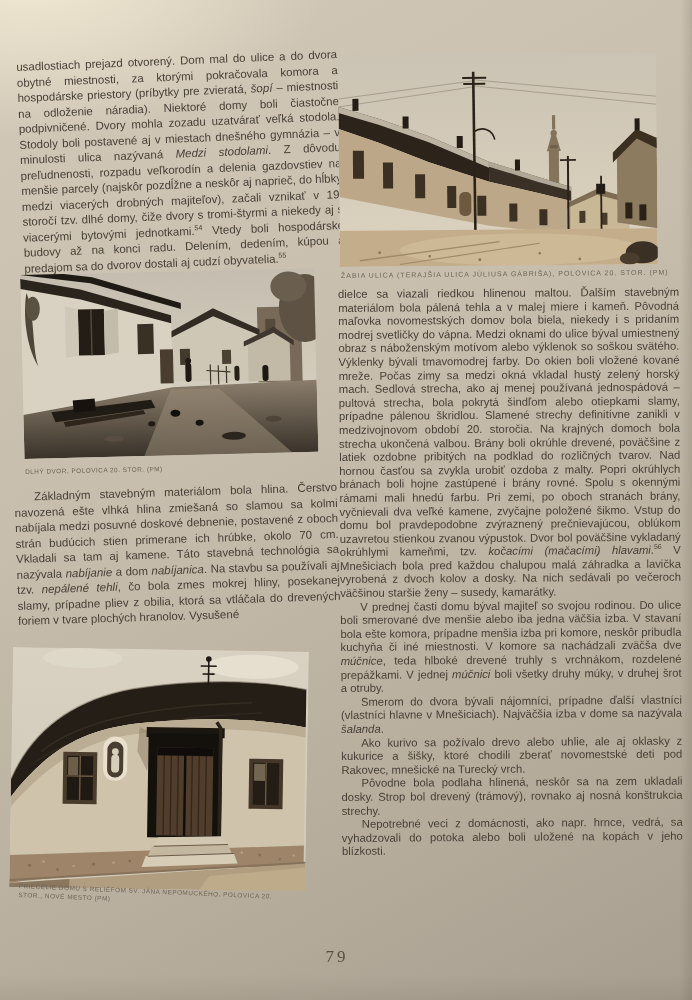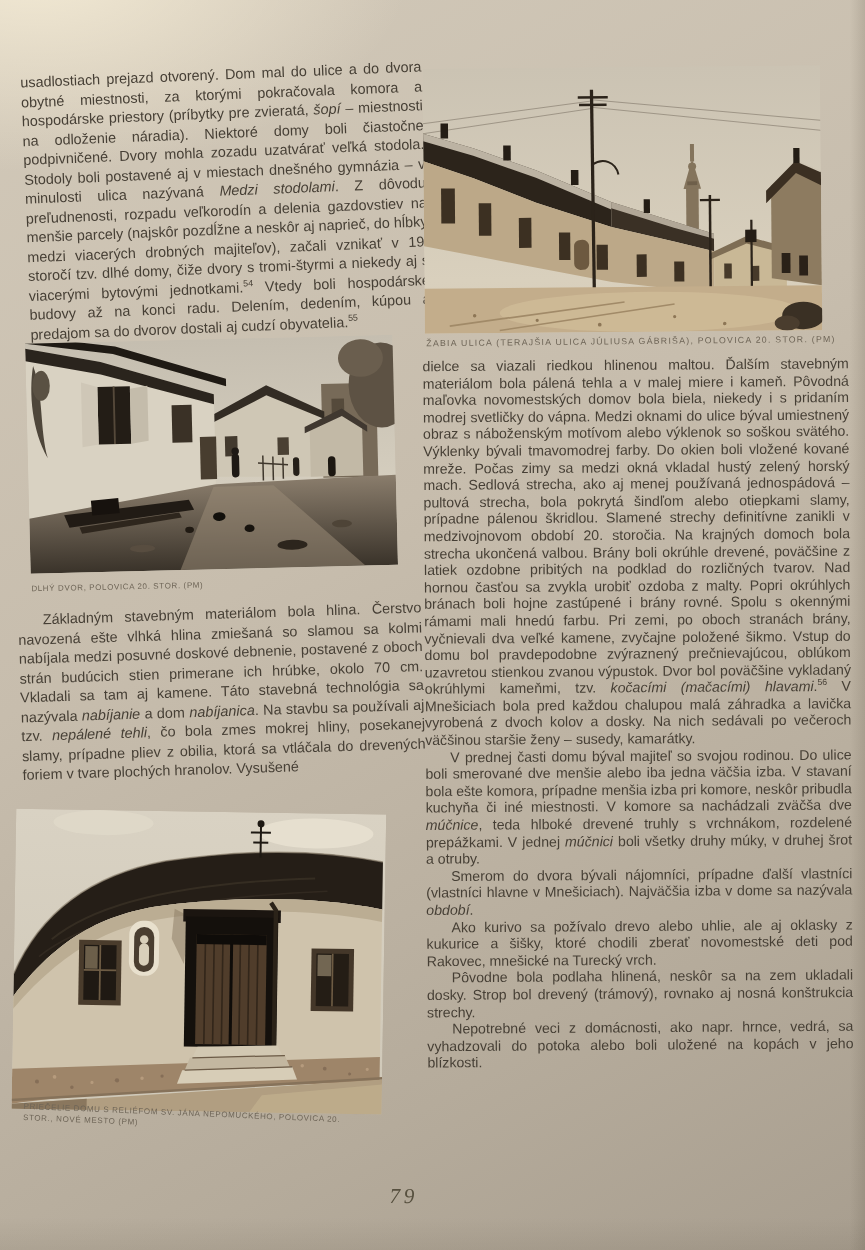--- a/index.html
+++ b/index.html
@@ -288,23 +288,23 @@
         <ellipse cx="290" cy="206" rx="10" ry="6" fill="#4a3d2e"></ellipse>
       </g>
     </svg>
   </figure>
 
   <div class="abs caption caption-wide" style="left:341px;top:271px;width:345px;transform:rotate(-0.6deg);">ŽABIA ULICA (TERAJŠIA ULICA JÚLIUSA GÁBRIŠA), POLOVICA 20. STOR. (PM)</div>
 
   <div class="abs" style="left:338px;top:288px;width:341px;transform:rotate(-0.4deg);">
     <p class="para right-par"><span>dielce sa viazali riedkou hlinenou maltou. Ďalším stavebným materiálom bola pálená tehla a v malej miere i kameň. Pôvodná maľovka novomestských domov bola biela, niekedy i s pridaním modrej svetličky do vápna. Medzi oknami do ulice býval umiestnený obraz s náboženským motívom alebo výklenok so soškou svätého. Výklenky bývali tmavomodrej farby. Do okien boli vložené kované mreže. Počas zimy sa medzi okná vkladal hustý zelený horský mach. Sedlová strecha, ako aj menej používaná jednospádová – pultová strecha, bola pokrytá šindľom alebo otiepkami slamy, prípadne pálenou škridlou. Slamené strechy definitívne zanikli v medzivojnovom období 20. storočia. Na krajných domoch bola strecha ukončená valbou. Brány boli okrúhle drevené, poväčšine z latiek ozdobne pribitých na podklad do rozličných tvarov. Nad hornou časťou sa zvykla urobiť ozdoba z malty. Popri okrúhlych bránach boli hojne zastúpené i brány rovné. Spolu s okennými rámami mali hnedú farbu. Pri zemi, po oboch stranách brány, vyčnievali dva veľké kamene, zvyčajne položené šikmo. Vstup do domu bol pravdepodobne zvýraznený prečnievajúcou, oblúkom uzavretou stienkou zvanou výpustok. Dvor bol poväčšine vykladaný okrúhlymi kameňmi, tzv. </span><span class="it">kočacími (mačacími) hlavami</span><span>.</span><sup>56</sup><span> V Mnešiciach bola pred každou chalupou malá záhradka a lavička vyrobená z dvoch kolov a dosky. Na nich sedávali po večeroch väčšinou staršie ženy – susedy, kamarátky.</span></p>
     <p class="para right-par indent"><span>V prednej časti domu býval majiteľ so svojou rodinou. Do ulice boli smerované dve menšie alebo iba jedna väčšia izba. V stavaní bola ešte komora, prípadne menšia izba pri komore, neskôr pribudla kuchyňa či iné miestnosti. V komore sa nachádzali zväčša dve </span><span class="it">múčnice</span><span>, teda hlboké drevené truhly s vrchnákom, rozdelené prepážkami. V jednej </span><span class="it">múčnici</span><span> boli všetky druhy múky, v druhej šrot a otruby.</span></p>
-    <p class="para right-par indent"><span>Smerom do dvora bývali nájomníci, prípadne ďalší vlastníci (vlastníci hlavne v Mnešiciach). Najväčšia izba v dome sa nazývala </span><span class="it">období</span><span>.</span></p>
+    <p class="para right-par indent"><span>Smerom do dvora bývali nájomníci, prípadne ďalší vlastníci (vlastníci hlavne v Mnešiciach). Najväčšia izba v dome sa nazývala </span><span class="it">šalanda</span><span>.</span></p>
     <p class="para right-par indent"><span>Ako kurivo sa požívalo drevo alebo uhlie, ale aj oklasky z kukurice a šišky, ktoré chodili zberať novomestské deti pod Rakovec, mnešické na Turecký vrch.</span></p>
     <p class="para right-par indent"><span>Pôvodne bola podlaha hlinená, neskôr sa na zem ukladali dosky. Strop bol drevený (trámový), rovnako aj nosná konštrukcia strechy.</span></p>
     <p class="para right-par indent"><span>Nepotrebné veci z domácnosti, ako napr. hrnce, vedrá, sa vyhadzovali do potoka alebo boli uložené na kopách v jeho blízkosti.</span></p>
   </div>
 
-  <div class="abs pagenum" style="left:298px;top:947px;width:50px;font-style:italic;">79</div>
+  <div class="abs pagenum" style="left:312px;top:947px;width:50px;">79</div>
 
   <div class="edge-right"></div>
   <div class="edge-bottom"></div>
 </div>
 
 </body></html>

